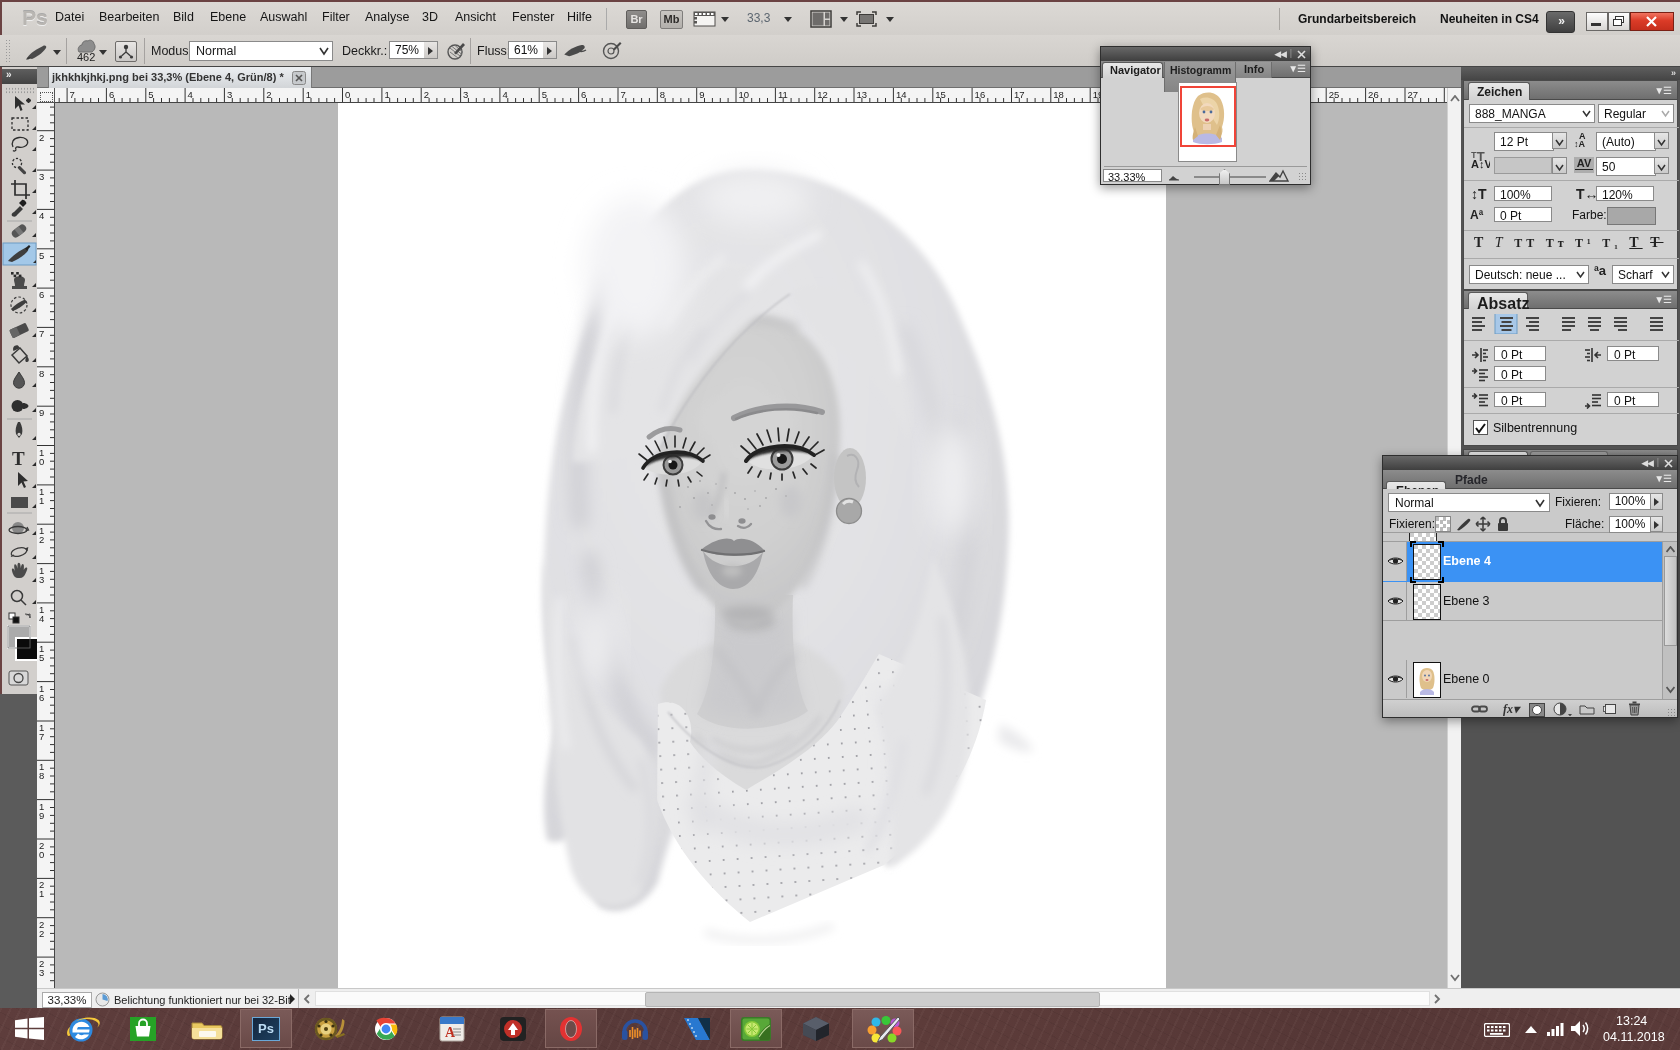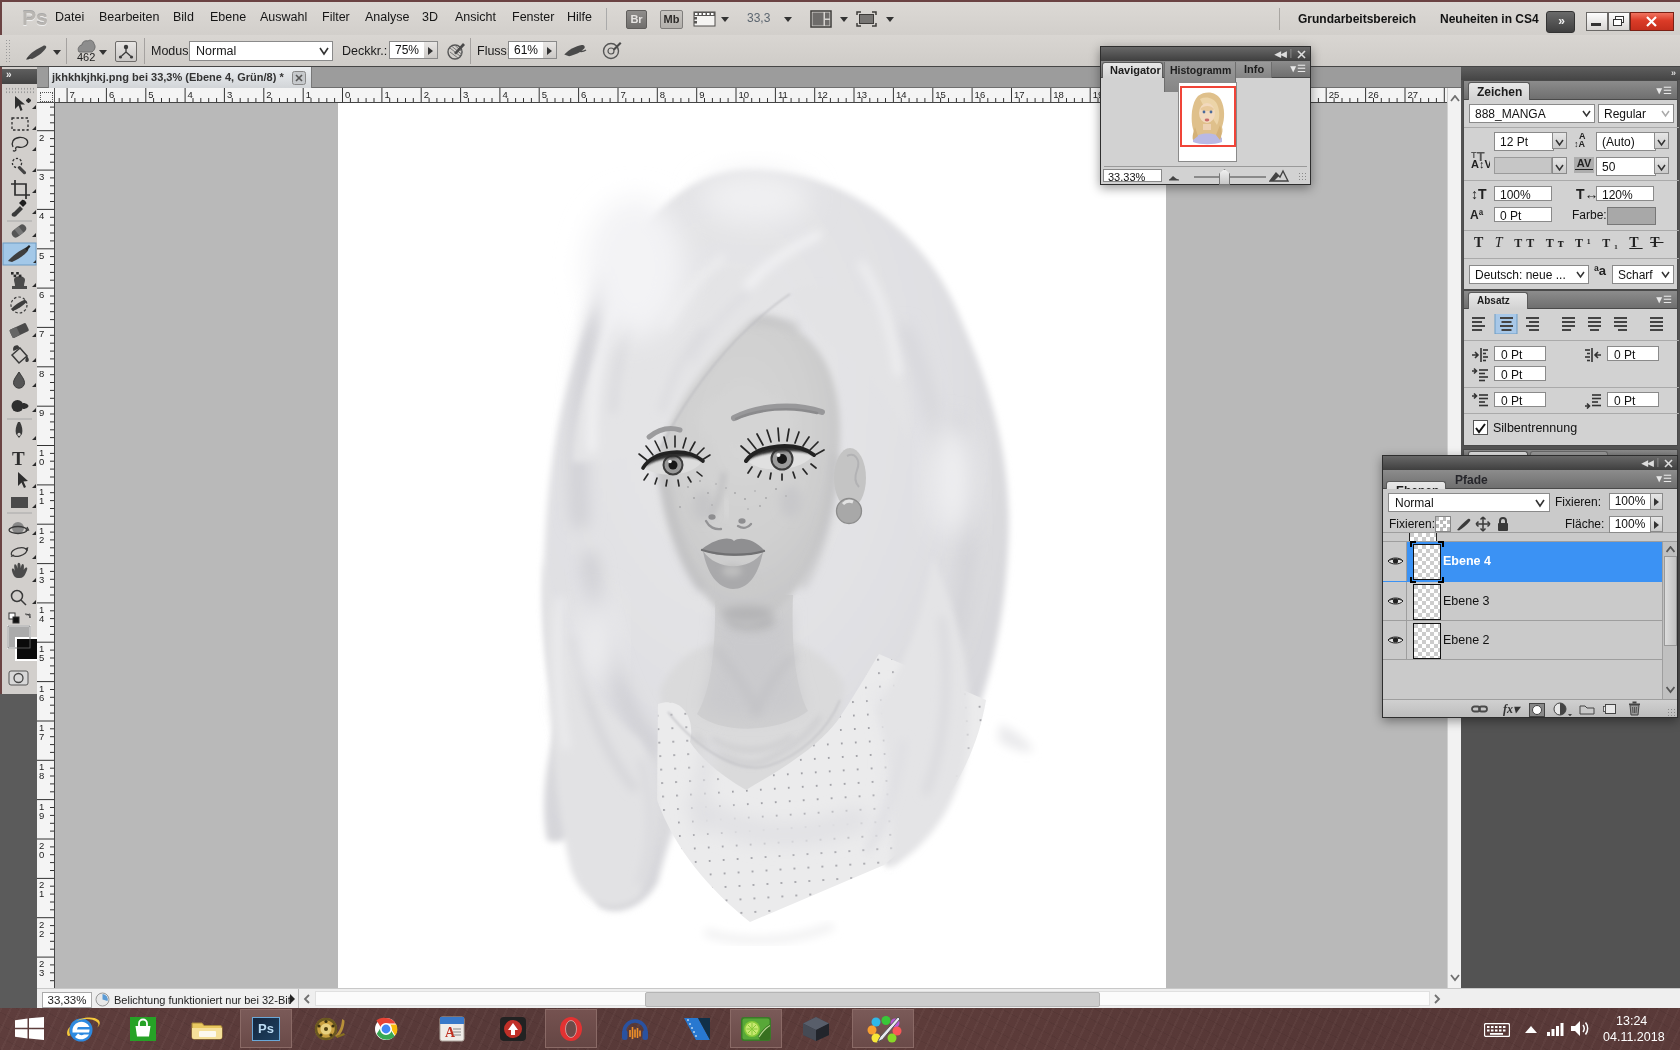--- a/index.html
+++ b/index.html
@@ -974,21 +974,21 @@
         <span style="position:absolute;left:5px;top:2px;font-size:12px;color:#111;">Scharf</span>
         <svg style="position:absolute;right:3px;top:4px;" width="9" height="9">
           <path d="M1,2 L4.5,7 L8,2" fill="none" stroke="#333" stroke-width="1.5"></path>
         </svg>
       </div>
  </div>
 </div>
 
 <div class="a" style="left:1463px;top:290px;width:215px;height:156px;">
  <div class="a pnl-tabstrip" style="left:0;top:0;width:215px;height:19px;border:1px solid #4a4a4a;box-sizing:border-box;">
-  <div class="a pnl-tab-act" style="left:4px;top:1px;width:60px;height:17px;box-sizing:border-box;font-size:10px;padding:2px 0 0 8px;">Absatz</div>
+  <div class="a pnl-tab-act" style="left:4px;top:1px;width:60px;height:17px;box-sizing:border-box;font-size:16px;padding:2px 0 0 8px;">Absatz</div>
   <span class="a pmenu" style="right:6px;top:3px;">▼☰</span>
  </div>
  <div class="a" style="left:0;top:19px;width:215px;height:137px;background:#d2d2d2;border:1px solid #4a4a4a;border-top:none;box-sizing:border-box;">
   <svg class="a" style="left:6px;top:5px;" width="202" height="20">
    <g stroke="#444" stroke-width="2">
     <g transform="translate(2,3)">
             <line x1="0" y1="1" x2="13" y2="1"></line>
             <line x1="0" y1="5" x2="10" y2="5"></line>
             <line x1="0" y1="9" x2="13" y2="9"></line>
             <line x1="0" y1="13" x2="10" y2="13"></line>
@@ -1181,32 +1181,41 @@
           <svg style="position:absolute;left:4px;top:13px;" width="17" height="12">
             <path d="M1,6 C4,2 13,2 16,6 C13,10 4,10 1,6 Z" fill="#e8e8e8" stroke="#222"></path>
             <circle cx="8.5" cy="6" r="2.6" fill="#222"></circle>
             <path d="M1,6 C4,3.5 13,3.5 16,6" fill="none" stroke="#222"></path>
           </svg>
         </div>
    <div class="a" style="left:30px;top:2px;width:26px;height:34px;background:repeating-conic-gradient(#fff 0 25%,#ccc 0 50%) 0 0/8px 8px;border:1px solid #111;"></div>
    <div class="a tx" style="left:60px;top:12px;font-size:12.5px;color:#111;">Ebene 3</div>
   </div>
 
-  <div class="a" style="left:0;top:88px;width:294px;height:39px;border-bottom:1px solid #9e9e9e;box-sizing:border-box;">
+
+  <div class="a" style="left:0;top:127px;width:294px;height:39px;">
    <div class="a" style="left:0;top:0;width:24px;height:38px;border-right:1px solid #9e9e9e;box-sizing:border-box;">
           <svg style="position:absolute;left:4px;top:13px;" width="17" height="12">
             <path d="M1,6 C4,2 13,2 16,6 C13,10 4,10 1,6 Z" fill="#e8e8e8" stroke="#222"></path>
             <circle cx="8.5" cy="6" r="2.6" fill="#222"></circle>
             <path d="M1,6 C4,3.5 13,3.5 16,6" fill="none" stroke="#222"></path>
           </svg>
         </div>
-   <div class="a" style="left:30px;top:2px;width:26px;height:34px;background:repeating-conic-gradient(#fff 0 25%,#ccc 0 50%) 0 0/8px 8px;border:1px solid #111;"></div>
-   <div class="a tx" style="left:60px;top:12px;font-size:12.5px;color:#111;">Ebene 2</div>
+   <div class="a" style="left:30px;top:2px;width:26px;height:34px;background:#fff;border:1px solid #111;">
+    <svg width="26" height="34">
+            <path d="M7,8 C9,4 17,4 19,8 C21,12 21,20 19,25 C16,28 10,28 7,25 C5,20 5,12 7,8 Z" fill="#dfc08b"></path>
+            <ellipse cx="13" cy="13" rx="5" ry="6" fill="#f0d6b6"></ellipse>
+            <circle cx="11" cy="12.5" r="0.9" fill="#4a6a9a"></circle>
+            <circle cx="15" cy="12.5" r="0.9" fill="#4a6a9a"></circle>
+            <ellipse cx="13" cy="17" rx="1.5" ry="0.9" fill="#c86a6a"></ellipse>
+            <path d="M6,29 C9,25 17,25 20,29 L20,32 L6,32 Z" fill="#b9b9e4"></path>
+          </svg>
+   </div>
+   <div class="a tx" style="left:60px;top:12px;font-size:12.5px;color:#111;">Ebene 0</div>
   </div>
-
 
   <div class="a" style="left:279px;top:9px;width:15px;height:157px;background:#c0c0c0;border-left:1px solid #9e9e9e;box-sizing:border-box;">
    <svg style="position:absolute;left:3px;top:4px;" width="9" height="8">
           <path d="M0.5,6 L4.5,1 L8.5,6" fill="none" stroke="#555" stroke-width="1.8"></path>
         </svg>
    <div class="a" style="left:1px;top:14px;width:13px;height:90px;background:linear-gradient(90deg,#dcdcdc,#c2c2c2);border:1px solid #999;box-sizing:border-box;"></div>
    <svg style="position:absolute;left:3px;top:144px;" width="9" height="8">
           <path d="M0.5,1 L4.5,6 L8.5,1" fill="none" stroke="#555" stroke-width="1.8"></path>
         </svg>
   </div>

